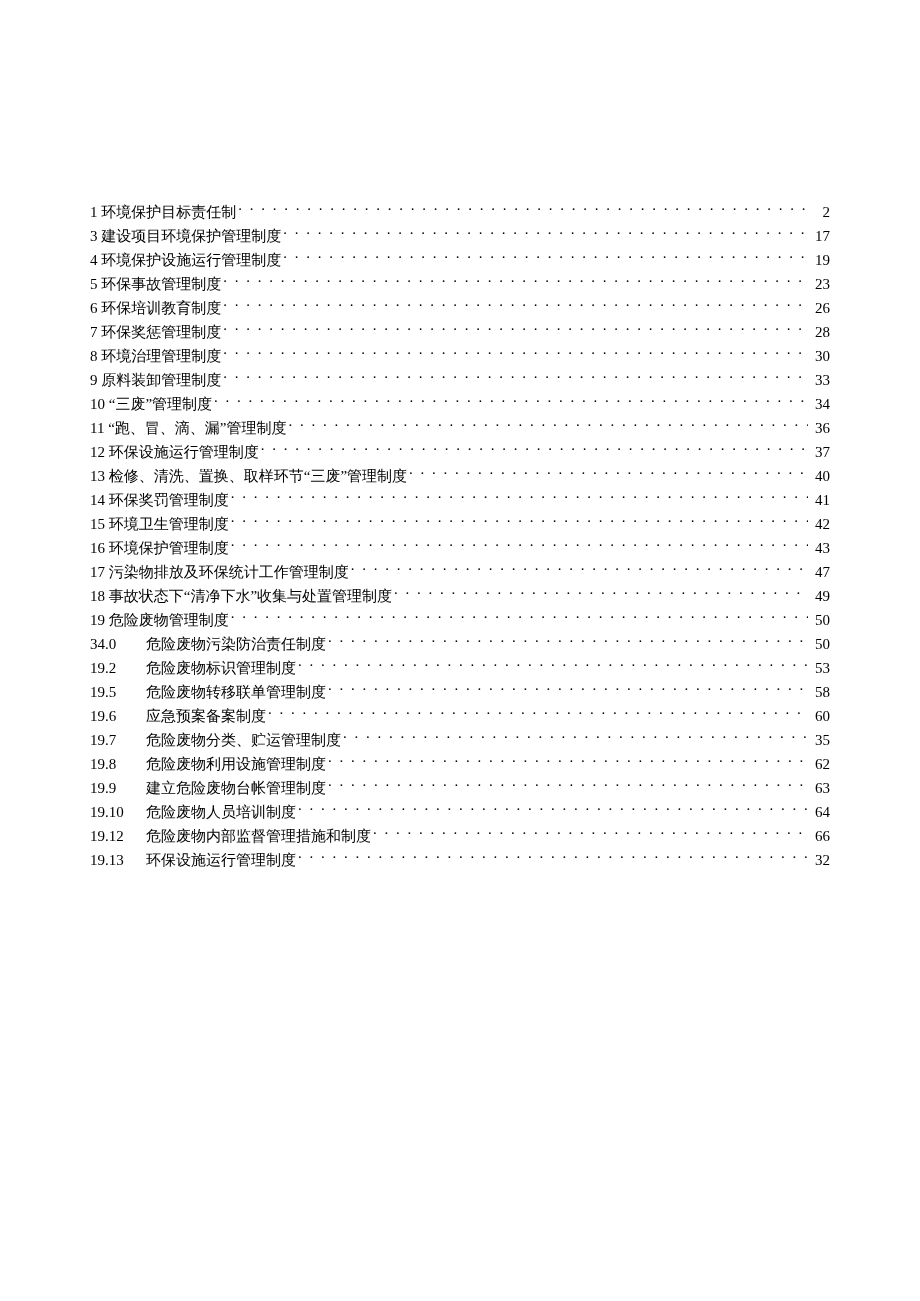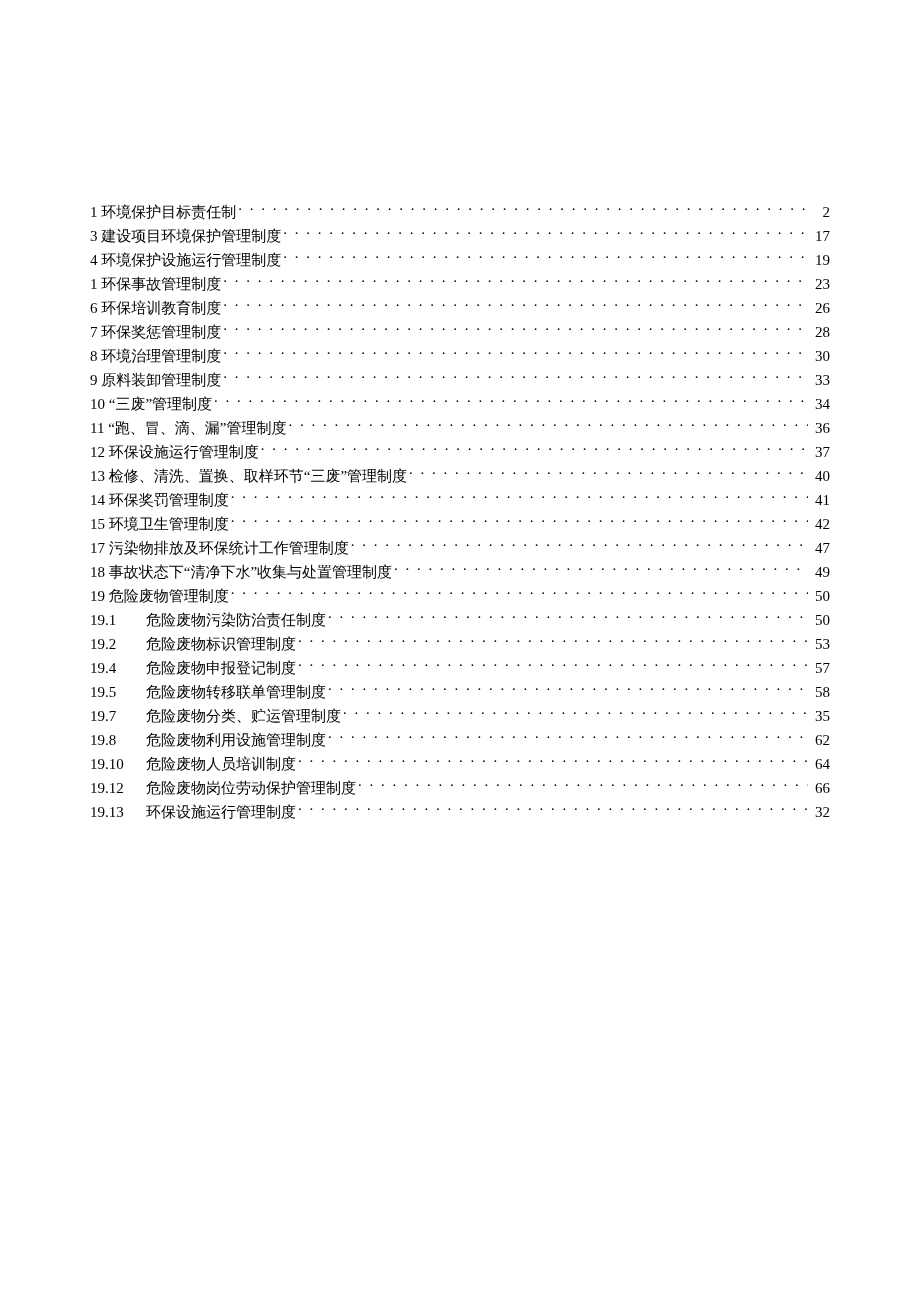--- a/index.html
+++ b/index.html
@@ -78,21 +78,21 @@
       <span class="toc-label">3 建设项目环境保护管理制度</span>
       <span class="toc-dots"></span>
       <span class="toc-page">17</span>
     </div>
     <div class="toc-entry level1">
       <span class="toc-label">4 环境保护设施运行管理制度</span>
       <span class="toc-dots"></span>
       <span class="toc-page">19</span>
     </div>
     <div class="toc-entry level1">
-      <span class="toc-label">1 环保事故管理制度</span>
+      <span class="toc-label">5 环保事故管理制度</span>
       <span class="toc-dots"></span>
       <span class="toc-page">23</span>
     </div>
     <div class="toc-entry level1">
       <span class="toc-label">6 环保培训教育制度</span>
       <span class="toc-dots"></span>
       <span class="toc-page">26</span>
     </div>
     <div class="toc-entry level1">
       <span class="toc-label">7 环保奖惩管理制度</span>
@@ -133,79 +133,90 @@
       <span class="toc-label">14 环保奖罚管理制度</span>
       <span class="toc-dots"></span>
       <span class="toc-page">41</span>
     </div>
     <div class="toc-entry level1">
       <span class="toc-label">15 环境卫生管理制度</span>
       <span class="toc-dots"></span>
       <span class="toc-page">42</span>
     </div>
     <div class="toc-entry level1">
+      <span class="toc-label">16 环境保护管理制度</span>
+      <span class="toc-dots"></span>
+      <span class="toc-page">43</span>
+    </div>
+    <div class="toc-entry level1">
       <span class="toc-label">17 污染物排放及环保统计工作管理制度</span>
       <span class="toc-dots"></span>
       <span class="toc-page">47</span>
     </div>
     <div class="toc-entry level1">
       <span class="toc-label">18 事故状态下“清净下水”收集与处置管理制度</span>
       <span class="toc-dots"></span>
       <span class="toc-page">49</span>
     </div>
     <div class="toc-entry level1">
       <span class="toc-label">19 危险废物管理制度</span>
       <span class="toc-dots"></span>
       <span class="toc-page">50</span>
     </div>
     <div class="toc-entry level2">
-      <span class="toc-num">19.1</span>
+      <span class="toc-num">34.0</span>
       <span class="toc-label">危险废物污染防治责任制度</span>
       <span class="toc-dots"></span>
       <span class="toc-page">50</span>
     </div>
     <div class="toc-entry level2">
       <span class="toc-num">19.2</span>
       <span class="toc-label">危险废物标识管理制度</span>
       <span class="toc-dots"></span>
       <span class="toc-page">53</span>
     </div>
     <div class="toc-entry level2">
-      <span class="toc-num">19.4</span>
-      <span class="toc-label">危险废物申报登记制度</span>
-      <span class="toc-dots"></span>
-      <span class="toc-page">57</span>
-    </div>
-    <div class="toc-entry level2">
       <span class="toc-num">19.5</span>
       <span class="toc-label">危险废物转移联单管理制度</span>
       <span class="toc-dots"></span>
       <span class="toc-page">58</span>
     </div>
     <div class="toc-entry level2">
+      <span class="toc-num">19.6</span>
+      <span class="toc-label">应急预案备案制度</span>
+      <span class="toc-dots"></span>
+      <span class="toc-page">60</span>
+    </div>
+    <div class="toc-entry level2">
       <span class="toc-num">19.7</span>
       <span class="toc-label">危险废物分类、贮运管理制度</span>
       <span class="toc-dots"></span>
       <span class="toc-page">35</span>
     </div>
     <div class="toc-entry level2">
       <span class="toc-num">19.8</span>
       <span class="toc-label">危险废物利用设施管理制度</span>
       <span class="toc-dots"></span>
       <span class="toc-page">62</span>
     </div>
     <div class="toc-entry level2">
+      <span class="toc-num">19.9</span>
+      <span class="toc-label">建立危险废物台帐管理制度</span>
+      <span class="toc-dots"></span>
+      <span class="toc-page">63</span>
+    </div>
+    <div class="toc-entry level2">
       <span class="toc-num">19.10</span>
       <span class="toc-label">危险废物人员培训制度</span>
       <span class="toc-dots"></span>
       <span class="toc-page">64</span>
     </div>
     <div class="toc-entry level2">
       <span class="toc-num">19.12</span>
-      <span class="toc-label">危险废物岗位劳动保护管理制度</span>
+      <span class="toc-label">危险废物内部监督管理措施和制度</span>
       <span class="toc-dots"></span>
       <span class="toc-page">66</span>
     </div>
     <div class="toc-entry level2">
       <span class="toc-num">19.13</span>
       <span class="toc-label">环保设施运行管理制度</span>
       <span class="toc-dots"></span>
       <span class="toc-page">32</span>
     </div>
   </div>

